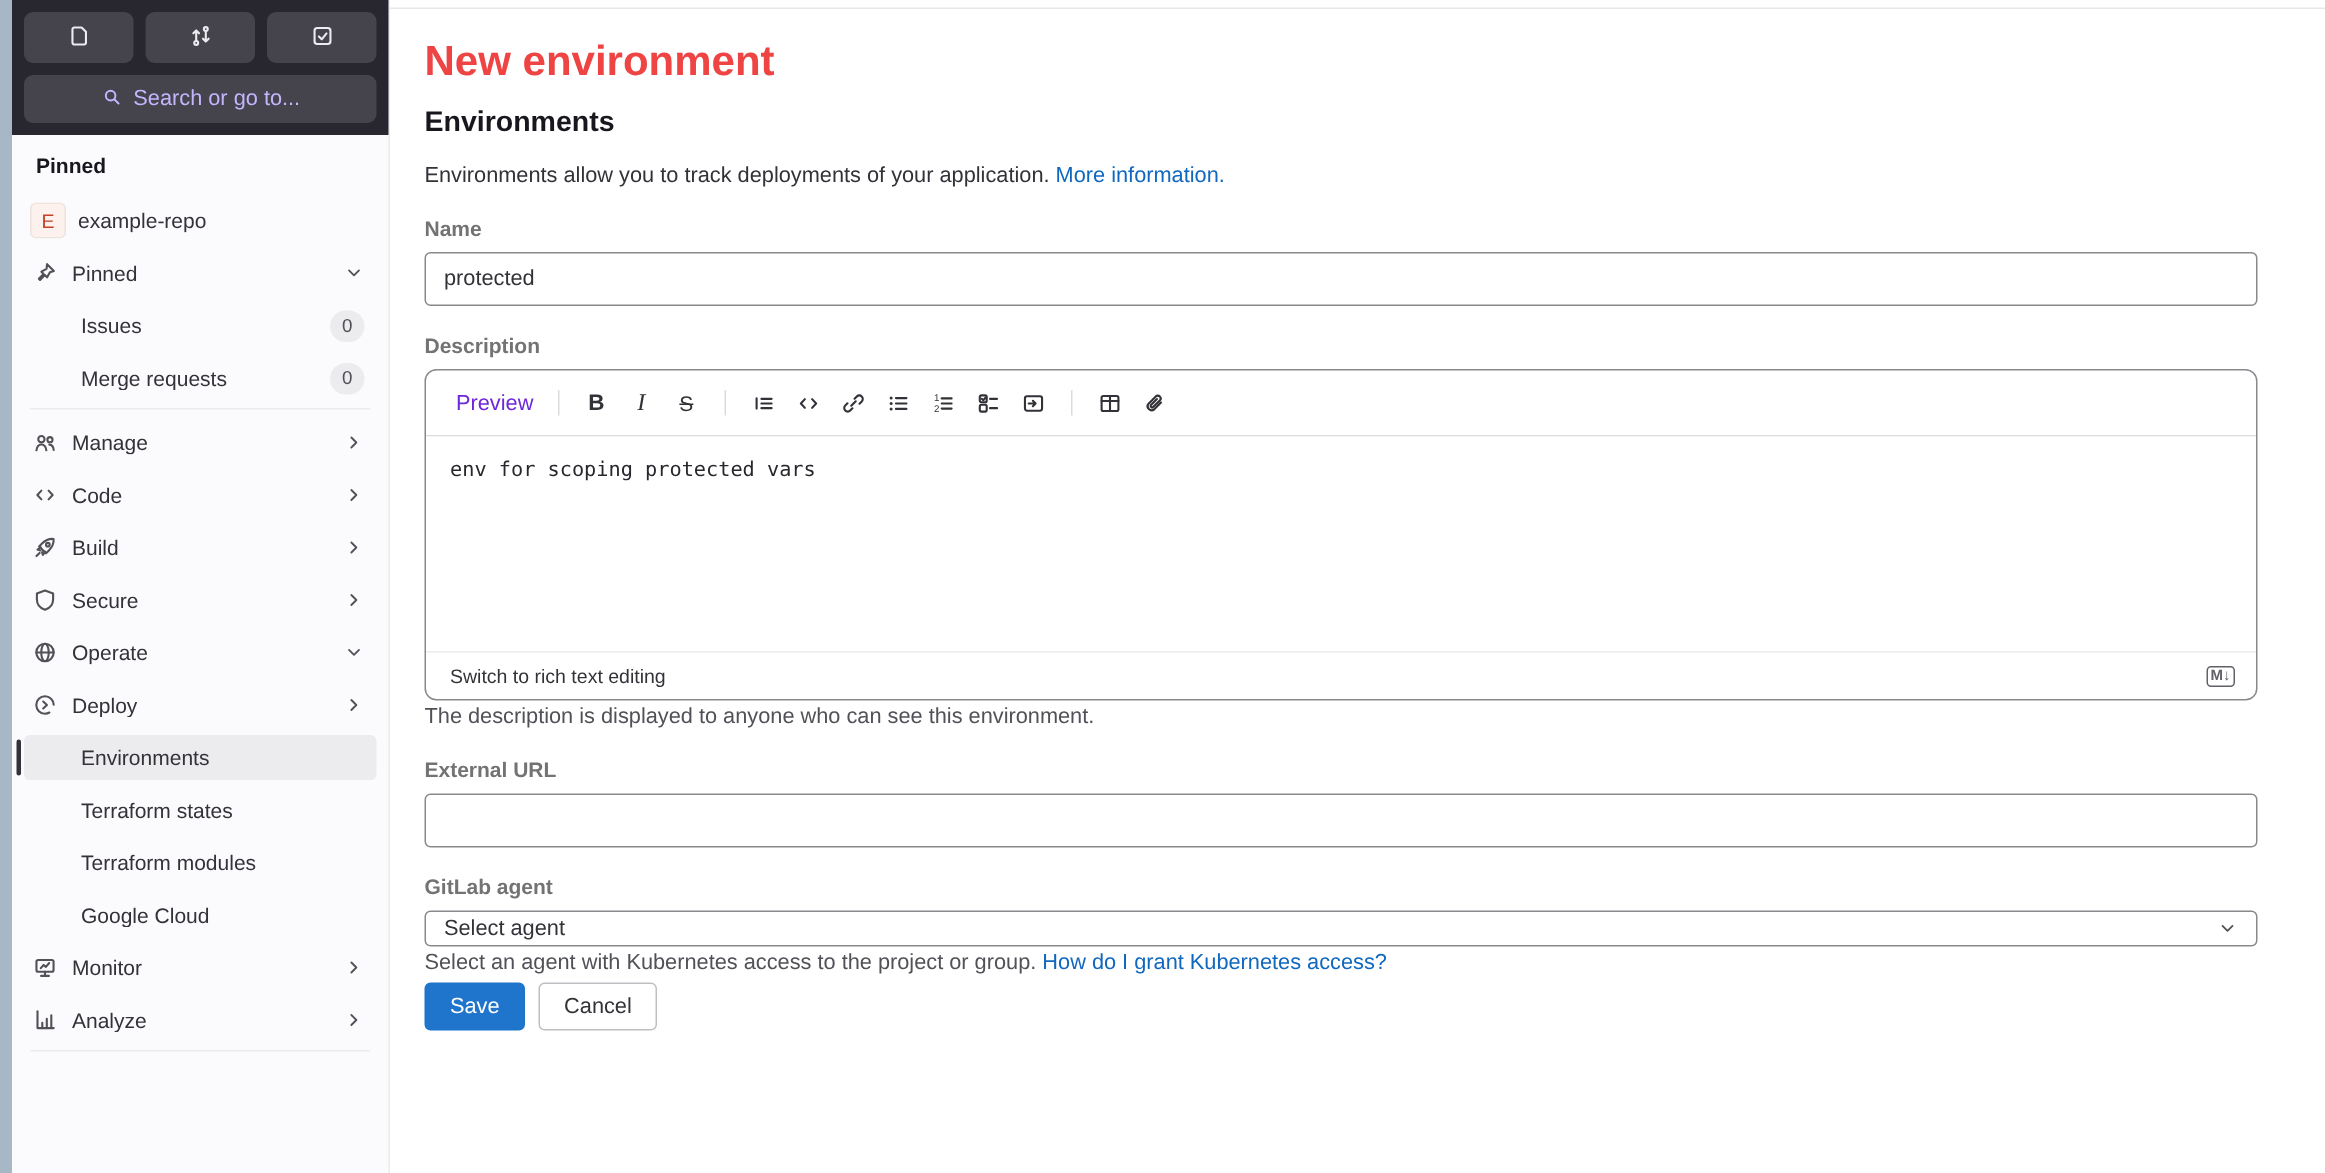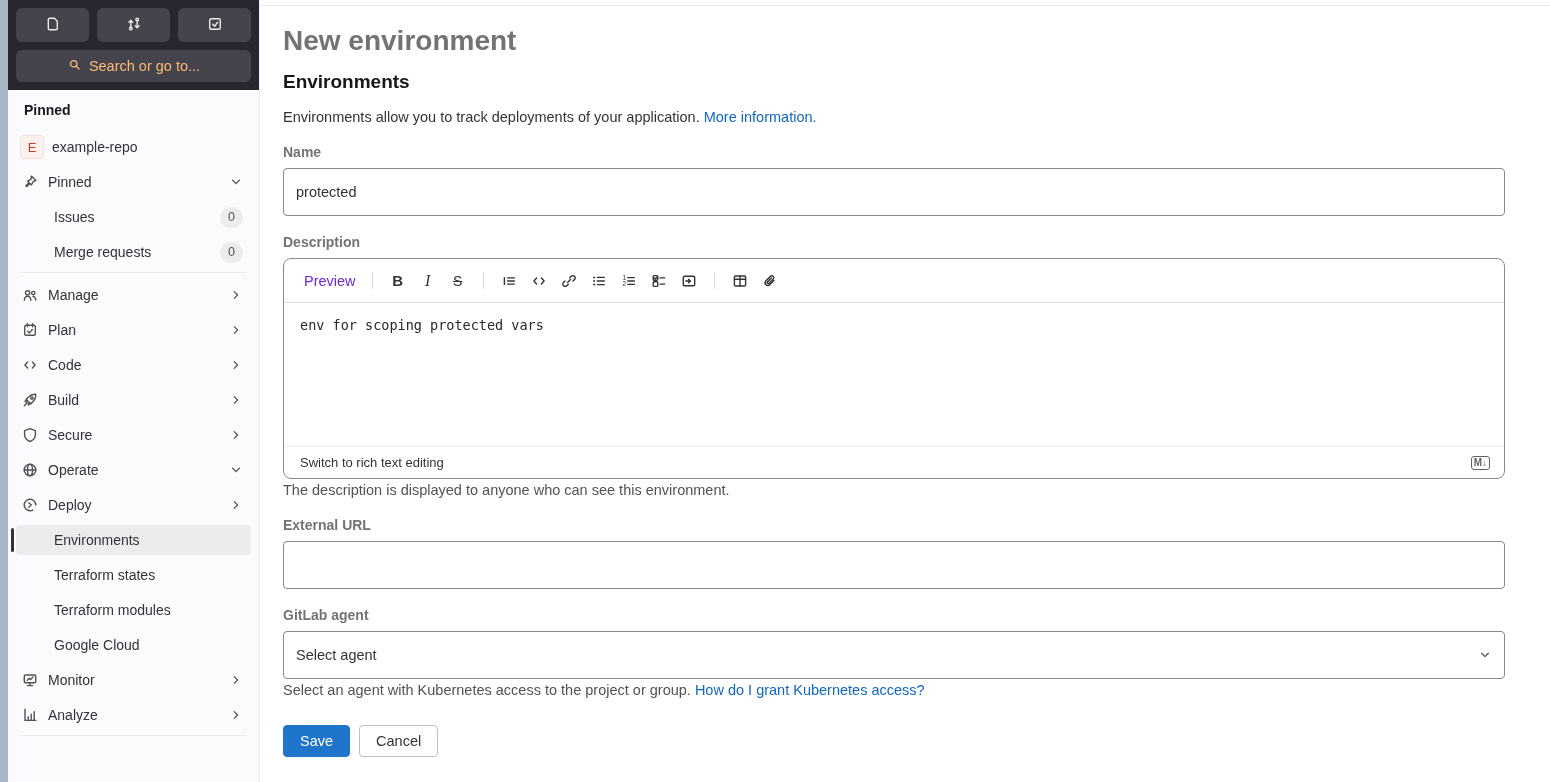--- a/index.html
+++ b/index.html
@@ -11,66 +11,66 @@
   .app { display:flex; height:100%; }
 
   
   .left-strip { width:8px; background:#a8b7c6; flex:none; }
 
   
   .sidebar { width:251px; flex:none; background:#fbfafd; border-right:1px solid #ececef; display:flex; flex-direction:column; }
   .sidebar-header { background:#28262e; padding:8px; flex:none; }
   .shortcut-row { display:flex; gap:8px; margin-bottom:8px; }
   .shortcut-btn { flex:1; height:34px; background:#45434c; border:none; border-radius:6px; color:#ececef; display:flex; align-items:center; justify-content:center; cursor:pointer; }
-  .search-bar { height:32px; background:#45434c; border-radius:6px; color:#fdba74; display:flex; align-items:center; justify-content:center; gap:7px; font-size:14.5px; cursor:pointer; }
+  .search-bar { height:32px; background:#45434c; border-radius:6px; color:#c4b5fd; display:flex; align-items:center; justify-content:center; gap:7px; font-size:14.5px; cursor:pointer; }
   .sidebar-body { padding:10px 8px 0; flex:1; overflow:hidden; }
   .section-label { font-weight:700; font-size:14px; color:#18171d; padding:2px 8px; margin-bottom:12px; }
   .nav-item { position:relative; display:flex; align-items:center; height:30px; margin-bottom:5px; padding:0 8px 0 6px; border-radius:4px; font-size:14px; color:#333238; cursor:pointer; }
   .nav-icon { width:16px; height:16px; margin-right:10px; color:#525157; flex:none; display:flex; }
   .nav-icon svg { width:16px; height:16px; }
   .nav-label { flex:1; white-space:nowrap; overflow:hidden; }
   .child { padding-left:38px; }
   .selected { background:#ececef; }
   .selected::before { content:""; position:absolute; left:-5px; top:3px; bottom:3px; width:3px; border-radius:3px; background:#333238; }
   .badge { margin-left:auto; background:#ececef; color:#535158; font-size:12.5px; min-width:9px; height:21px; border-radius:11px; display:flex; align-items:center; justify-content:center; padding:0 7px; }
   .chev { margin-left:auto; color:#535158; display:flex; }
   .chev svg { width:14px; height:14px; }
   .avatar { width:24px; height:24px; margin-right:8px; flex:none; border-radius:4px; background:#fdf1ee; color:#c24328; font-size:13px; display:flex; align-items:center; justify-content:center; box-shadow:inset 0 0 0 1px rgba(0,0,0,.06); }
   .sdivider { height:1px; background:#ececef; margin:2px 4px 7px; }
 
   
   .main { flex:1; min-width:0; }
   .topline { height:5px; border-bottom:1px solid #e7e7ea; }
   .content { padding:0 45px 0 23px; }
-  h1 { font-size:28px; line-height:34px; font-weight:700; color:#737373; margin:18px 0 0; }
+  h1 { font-size:28px; line-height:34px; font-weight:700; color:#ef4444; margin:18px 0 0; }
   h2 { font-size:19px; line-height:24px; font-weight:700; color:#18171d; margin:12px 0 0; }
   .intro { font-size:14.5px; line-height:18px; margin:14px 0 0; }
   a.link { color:#1068bf; text-decoration:none; cursor:pointer; }
   .field-label { font-weight:700; font-size:14px; color:#737373; margin:18px 0 8px; }
-  .text-input { display:block; width:100%; box-sizing:border-box; height:48px; border:1px solid #89888d; border-radius:4px; padding:0 12px; font-family:"Liberation Sans",sans-serif; font-size:14.5px; color:#333238; background:#fff; }
+  .text-input { display:block; width:100%; box-sizing:border-box; height:36px; border:1px solid #89888d; border-radius:4px; padding:0 12px; font-family:"Liberation Sans",sans-serif; font-size:14.5px; color:#333238; background:#fff; }
 
   .editor { border:1px solid #89888d; border-radius:8px; overflow:hidden; background:#fff; }
   .editor-toolbar { display:flex; align-items:center; height:43px; padding:0 12px 0 14px; border-bottom:1px solid #dcdcde; }
   .preview-btn { font-family:inherit; font-size:14.5px; color:#6d28d9; background:none; border:none; padding:0 6px; cursor:pointer; }
   .tb-divider { width:1px; height:17px; background:#dcdcde; margin:0 10px; flex:none; }
   .tb-btn { width:28px; height:28px; display:flex; align-items:center; justify-content:center; background:none; border:none; border-radius:4px; color:#333238; cursor:pointer; padding:0; margin:0 1px; font-family:inherit; }
   .tb-btn svg { width:16px; height:16px; }
   .glyph-b { font-weight:700; font-size:15px; }
   .glyph-i { font-style:italic; font-family:"Liberation Serif",serif; font-size:16px; }
   .glyph-s { text-decoration:line-through; font-size:14px; }
   .editor-textarea { display:block; width:100%; height:143px; border:none; resize:none; outline:none; padding:14px 16px; box-sizing:border-box; font-family:"DejaVu Sans Mono",monospace; font-size:13.5px; color:#28272d; background:#fff; }
   .editor-footer { display:flex; align-items:center; justify-content:space-between; border-top:1px solid #ececef; padding:0 14px 0 16px; height:31px; }
   .switch-link { font-family:inherit; font-size:13px; color:#333238; background:none; border:none; padding:0; cursor:pointer; }
   .md-badge { font-size:10px; line-height:12px; font-weight:700; color:#626168; border:1.4px solid #626168; border-radius:3px; padding:0 2px; }
   .help-text { font-size:14.5px; line-height:18px; color:#535158; margin-top:2px; }
 
-  .select { width:100%; box-sizing:border-box; height:48px; border:1px solid #89888d; border-radius:4px; padding:0 12px; display:flex; align-items:center; justify-content:space-between; font-size:14.5px; color:#333238; background:#fff; cursor:pointer; }
+  .select { width:100%; box-sizing:border-box; height:24px; border:1px solid #89888d; border-radius:4px; padding:0 12px; display:flex; align-items:center; justify-content:space-between; font-size:14.5px; color:#333238; background:#fff; cursor:pointer; }
   .select .chev svg { width:14px; height:14px; }
 
-  .btn-row { display:flex; gap:9px; margin-top:26px; }
+  .btn-row { display:flex; gap:9px; margin-top:4px; }
   .btn { height:32px; padding:0 16px; border-radius:4px; font-family:inherit; font-size:14.5px; cursor:pointer; }
   .btn-primary { background:#1f75cb; border:1px solid #1f75cb; color:#fff; }
   .btn-secondary { background:#fff; border:1px solid #bfbfc3; color:#333238; }
 
   svg.ic { fill:none; stroke:currentColor; stroke-width:1.4; stroke-linecap:round; stroke-linejoin:round; }
   svg.ic .fill { fill:currentColor; stroke:none; }
 </style>
 </head>
 <body>
 
@@ -154,34 +154,20 @@
         <span class="nav-label">Manage</span>
         <span class="chev">
             <svg class="ic" viewBox="0 0 16 16">
               <path d="M6 4.2L9.8 8 6 11.8"></path>
             </svg>
           </span>
       </div>
       <div class="nav-item">
         <span class="nav-icon">
             <svg class="ic" viewBox="0 0 16 16">
-              <rect x="2.7" y="3.3" width="10.6" height="10" rx="1.4"></rect>
-              <path d="M5.4 1.8v2.9M10.6 1.8v2.9M5.7 9.2l1.7 1.7 2.9-3.4"></path>
-            </svg>
-          </span>
-        <span class="nav-label">Plan</span>
-        <span class="chev">
-            <svg class="ic" viewBox="0 0 16 16">
-              <path d="M6 4.2L9.8 8 6 11.8"></path>
-            </svg>
-          </span>
-      </div>
-      <div class="nav-item">
-        <span class="nav-icon">
-            <svg class="ic" viewBox="0 0 16 16">
               <path d="M5.6 5.1L2.9 8l2.7 2.9M10.4 5.1L13.1 8l-2.7 2.9"></path>
             </svg>
           </span>
         <span class="nav-label">Code</span>
         <span class="chev">
             <svg class="ic" viewBox="0 0 16 16">
               <path d="M6 4.2L9.8 8 6 11.8"></path>
             </svg>
           </span>
       </div>

